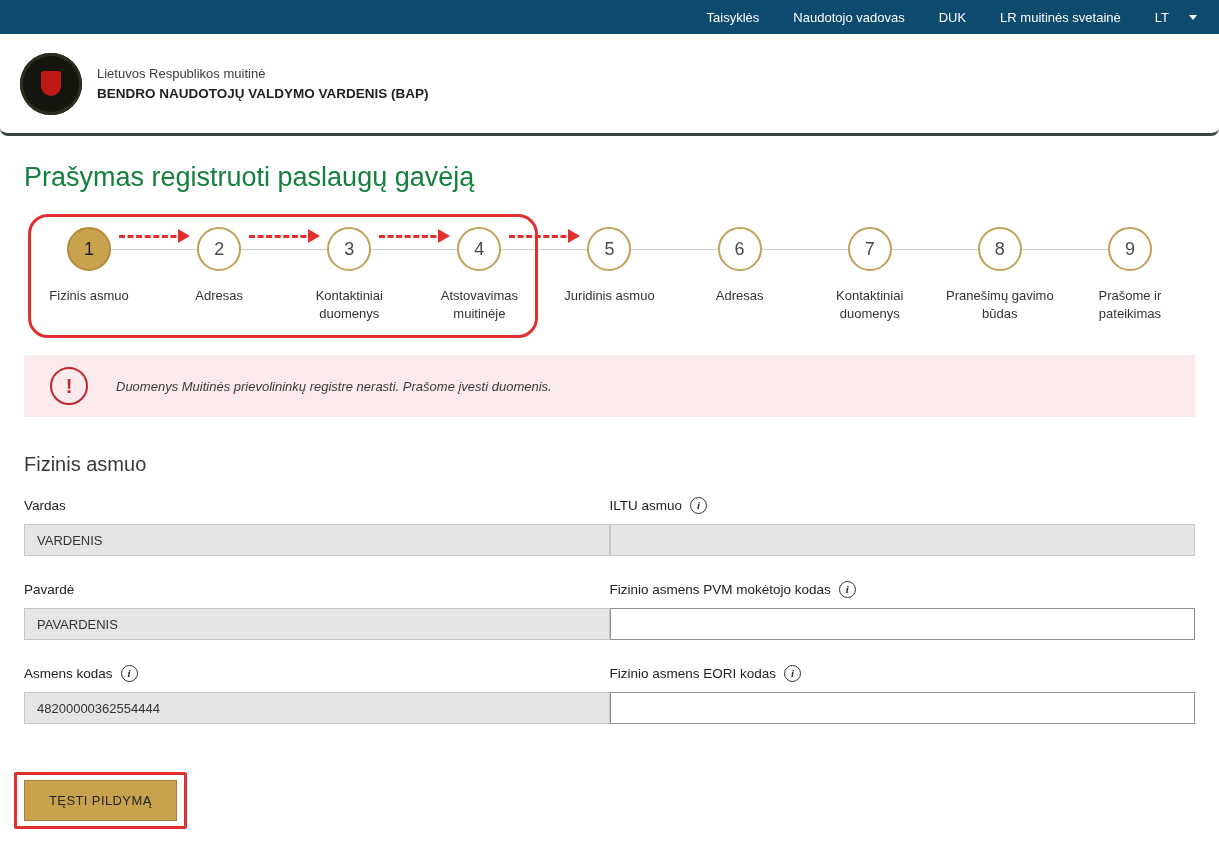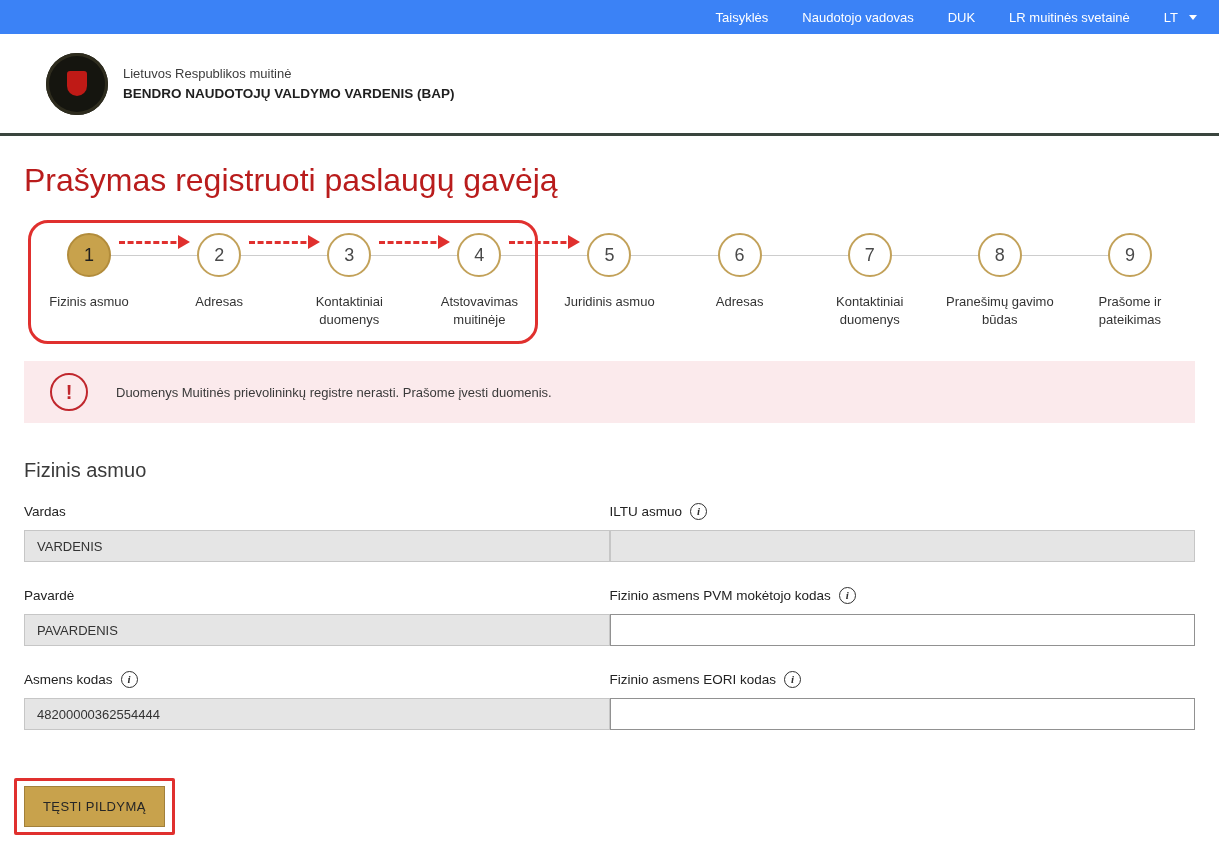--- a/index.html
+++ b/index.html
@@ -4,39 +4,39 @@
 <style>
   * { margin:0; padding:0; }
   html,body { background:#fff; }
   body {
     width:1219px; height:842px; overflow:hidden; margin:0;
     font-family:"Liberation Sans", sans-serif;
   }
 
   
   .topbar {
-    height:34px; background:#3b82f6;
+    height:34px; background:#0c4a6e;
     display:flex; align-items:center; justify-content:flex-end;
     gap:34px; padding:0 22px;
   }
   .topbar a { color:#fff; font-size:13px; text-decoration:none; cursor:pointer; }
-  .lang { display:flex; align-items:center; gap:11px; color:#fff; font-size:13px; cursor:pointer; }
+  .lang { display:flex; align-items:center; gap:20px; color:#fff; font-size:13px; cursor:pointer; }
   .caret { width:0; height:0; border-left:4px solid transparent; border-right:4px solid transparent; border-top:5px solid #fff; }
 
   
-  .header { height:99px; display:flex; align-items:center; padding-left:46px; border-bottom:3px solid #3a453e; background:#fff; }
+  .header { height:99px; display:flex; align-items:center; padding-left:20px; border-bottom:3px solid #3a453e; background:#fff;border-radius:8px; }
   .logo { width:62px; height:62px; border-radius:50%; background:#15150f; display:flex; align-items:center; justify-content:center; box-shadow: inset 0 0 0 3px #2e2c1e; flex:0 0 auto; }
   .shield { width:20px; height:25px; background:#bf1a16; border-radius:3px 3px 10px 10px; }
   .header-text { margin-left:15px; }
   .org { font-size:13px; color:#3c3c3c; margin-bottom:5px; }
   .portal { font-size:13.5px; font-weight:bold; color:#1f1f1f; }
 
   
   .main { padding:0 24px; }
-  .page-title { font-size:32px; font-weight:400; color:#b91c1c; margin-top:26px; }
+  .page-title { font-size:27px; font-weight:400; color:#15803d; margin-top:26px; }
 
   
   .stepper { position:relative; margin-top:34px; display:flex; min-height:98px; }
   .step { flex:1; display:flex; flex-direction:column; align-items:center; }
   .step-line { position:absolute; top:22px; left:calc(100%/18); right:calc(100%/18); height:1px; background:#cdcdcd; }
   .circle {
     position:relative; z-index:1; width:44px; height:44px; box-sizing:border-box;
     border:2px solid #c2a159; border-radius:50%; background:#fff; color:#4a4a4a;
     font-size:18px; display:flex; align-items:center; justify-content:center;
   }
@@ -59,21 +59,21 @@
   .arrow.a2 { left:calc(27.7778% + 30px); width:calc(11.1111% - 64px); }
   .arrow.a3 { left:calc(38.8889% + 30px); width:calc(11.1111% - 64px); }
 
   
   .alert { margin-top:30px; background:#fbeaec; display:flex; align-items:center; gap:28px; padding:11px 26px; min-height:62px; box-sizing:border-box; }
   .alert-icon {
     flex:0 0 auto; width:38px; height:38px; border:2.5px solid #c0272d; border-radius:50%;
     color:#c0272d; font-size:20px; font-weight:bold; box-sizing:border-box;
     display:flex; align-items:center; justify-content:center;
   }
-  .alert-text { font-size:13px; color:#3a3a3a; }
+  .alert-text { font-size:13px; color:#3a3a3a;font-style:italic; }
 
   
   .section-title { margin-top:36px; font-size:20px; font-weight:400; color:#3a3a3a; }
   .form-grid { margin-top:20px; display:grid; grid-template-columns:1fr 1fr; }
   .field { margin-bottom:24px; }
   .field-label { display:flex; align-items:center; gap:8px; font-size:13.5px; color:#222; margin-bottom:10px; height:18px; }
   .info-icon {
     width:17px; height:17px; box-sizing:border-box; border:1.6px solid #2f2f2f; border-radius:50%;
     display:inline-flex; align-items:center; justify-content:center;
     font-family:"Liberation Serif", serif; font-style:italic; font-weight:bold; font-size:11px; color:#2f2f2f; cursor:pointer;
@@ -82,21 +82,21 @@
     width:100%; height:32px; box-sizing:border-box; border:1px solid #b9b9b9;
     padding:0 12px; font-size:13px; color:#333; font-family:inherit; outline:none;
   }
   .input.readonly { background:#e5e5e5; border-color:#c6c6c6; }
   .input.editable { background:#fff; border-color:#919191; }
 
   
   .button-annotation { display:inline-block; border:3px solid #e0302e; padding:5px 7px; margin:24px 0 0 -10px; border-radius:2px; }
   .continue-btn {
     background:#c8a24c; border:1px solid #a2803a; color:#262626; font-size:13px;
-    font-family:inherit; letter-spacing:0.4px; padding:12px 18px; cursor:pointer;
+    font-family:inherit; letter-spacing:0.4px; padding:12px 24px; cursor:pointer;
   }
   .cancel { display:flex; align-items:center; gap:5px; margin-top:12px; font-size:13.5px; color:#8c2322; text-decoration:none; width:max-content; cursor:pointer; }
   .cancel-x { color:#e02b2b; font-weight:bold; font-size:16px; line-height:1; }
 </style>
 </head>
 <body>
 
 <div class="topbar">
   <a>Taisyklės</a>
   <a>Naudotojo vadovas</a>

